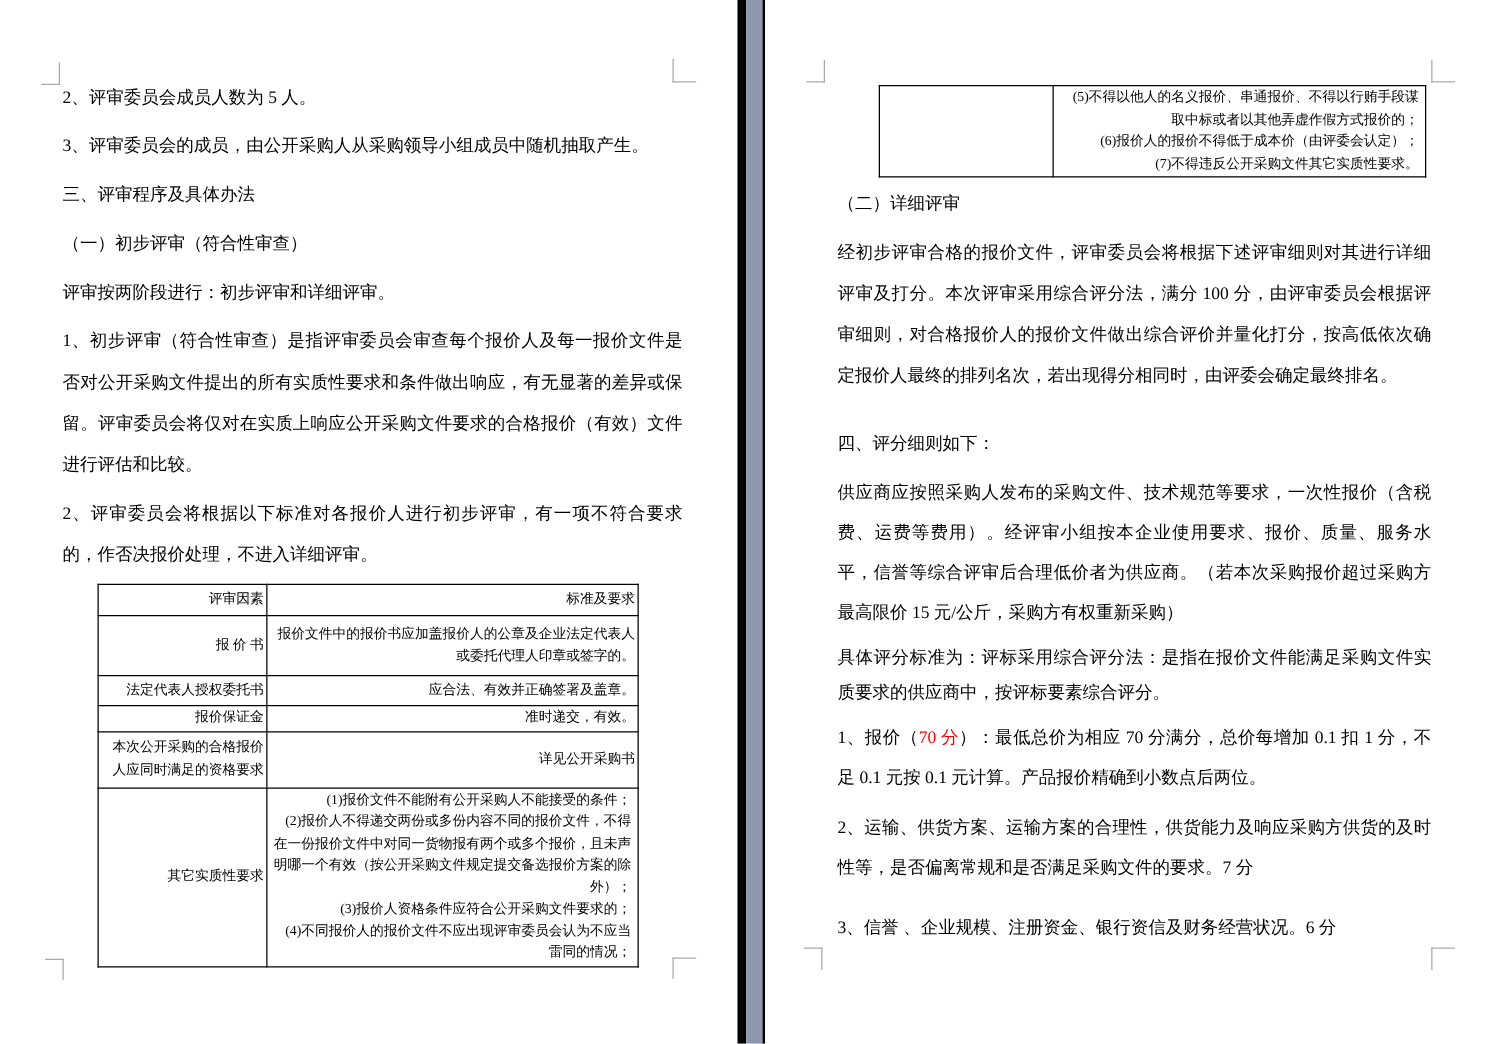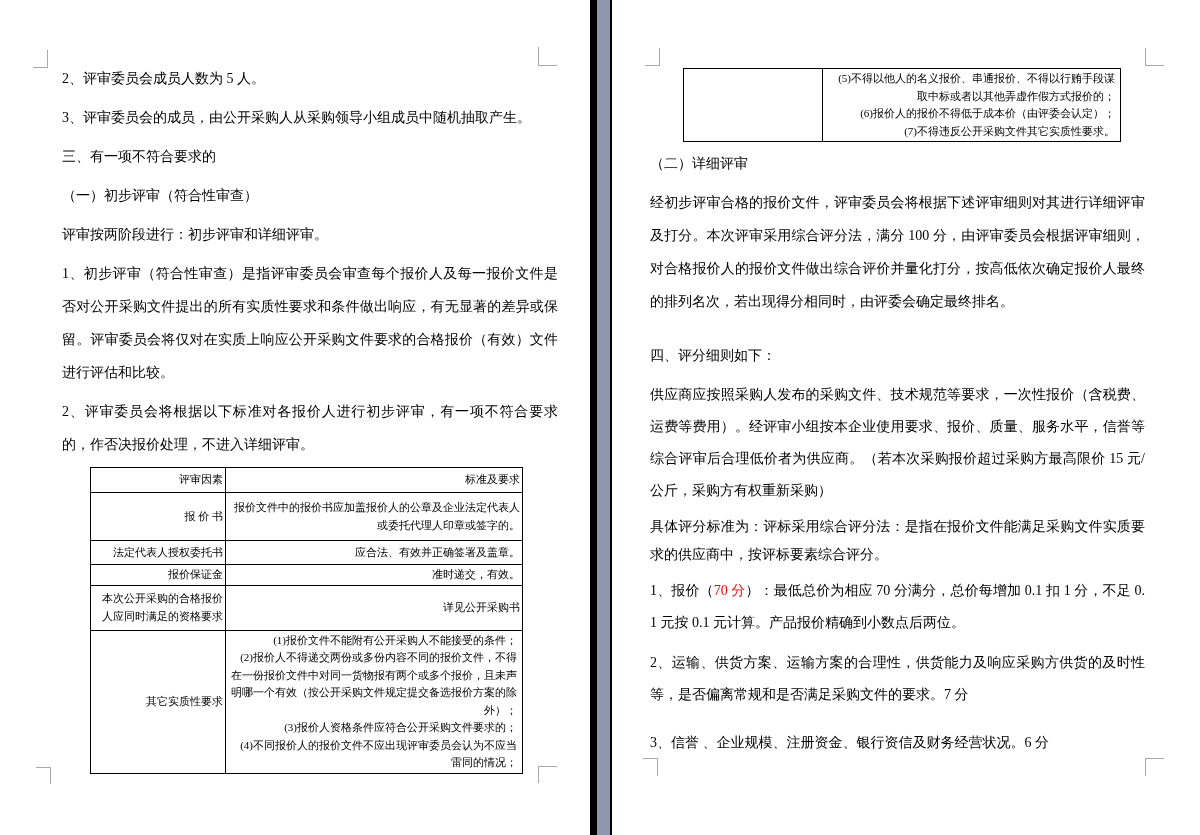--- a/index.html
+++ b/index.html
@@ -2,22 +2,22 @@
 <html style="--page_bg: #ffffff; --text: #000000; --red: #fe0000; --divider_black: #000000; --divider_blue: #8e98ac; --crop_mark: #a9a9a9; --table_border: #000000;"><head>
 <meta charset="utf-8">
 <style>
   html,body{margin:0;padding:0;}
   body{
     width:1200px;height:835px;position:relative;overflow:hidden;
     background:#ffffff;color:#000;
     font-family:"Liberation Serif","DejaVu Serif",serif;
   }
   .page{position:absolute;top:0;height:835px;background:var(--page_bg,#fff);box-sizing:border-box;}
-  #page-left{left:12px;width:590px;padding:62px 44px 0 50px;}
-  #page-right{left:612px;width:588px;padding:65px 55px 0 38px;}
+  #page-left{left:0;width:590px;padding:62px 44px 0 50px;}
+  #page-right{left:612px;width:588px;padding:65px 55px 0 58px;}
 
   
   .split-black{position:absolute;left:590px;top:0;width:7px;height:835px;background:var(--divider_black,#000);}
   .split-blue{position:absolute;left:597px;top:0;width:13px;height:835px;background:var(--divider_blue,#8e98ac);}
   .split-edge{position:absolute;left:610px;top:0;width:2px;height:835px;background:var(--divider_black,#000);}
 
   
   .crop{position:absolute;border:0 solid var(--crop_mark,#a9a9a9);pointer-events:none;}
   .c-rb{border-right-width:1px;border-bottom-width:1px;}
   .c-lb{border-left-width:1px;border-bottom-width:1px;}
@@ -48,21 +48,21 @@
   .r-s3{margin-top:16px;line-height:32px;}
   .r-s4{margin-top:12px;line-height:32px;}
   .red{color:var(--red,#fe0000);}
 </style>
 </head>
 <body>
 
 <div class="page" id="page-left">
   <div class="para">2、评审委员会成员人数为 5 人。</div>
   <div class="para">3、评审委员会的成员，由公开采购人从采购领导小组成员中随机抽取产生。</div>
-  <div class="para">三、有一项不符合要求的</div>
+  <div class="para">三、评审程序及具体办法</div>
   <div class="para">（一）初步评审（符合性审查）</div>
   <div class="para">评审按两阶段进行：初步评审和详细评审。</div>
   <div class="para">1、初步评审（符合性审查）是指评审委员会审查每个报价人及每一报价文件是否对公开采购文件提出的所有实质性要求和条件做出响应，有无显著的差异或保留。评审委员会将仅对在实质上响应公开采购文件要求的合格报价（有效）文件进行评估和比较。</div>
   <div class="para">2、评审委员会将根据以下标准对各报价人进行初步评审，有一项不符合要求的，作否决报价处理，不进入详细评审。</div>
 
   <table class="doc-table" id="tbl-left">
     <colgroup>
         <col class="c1">
         <col class="c2">
       </colgroup>

